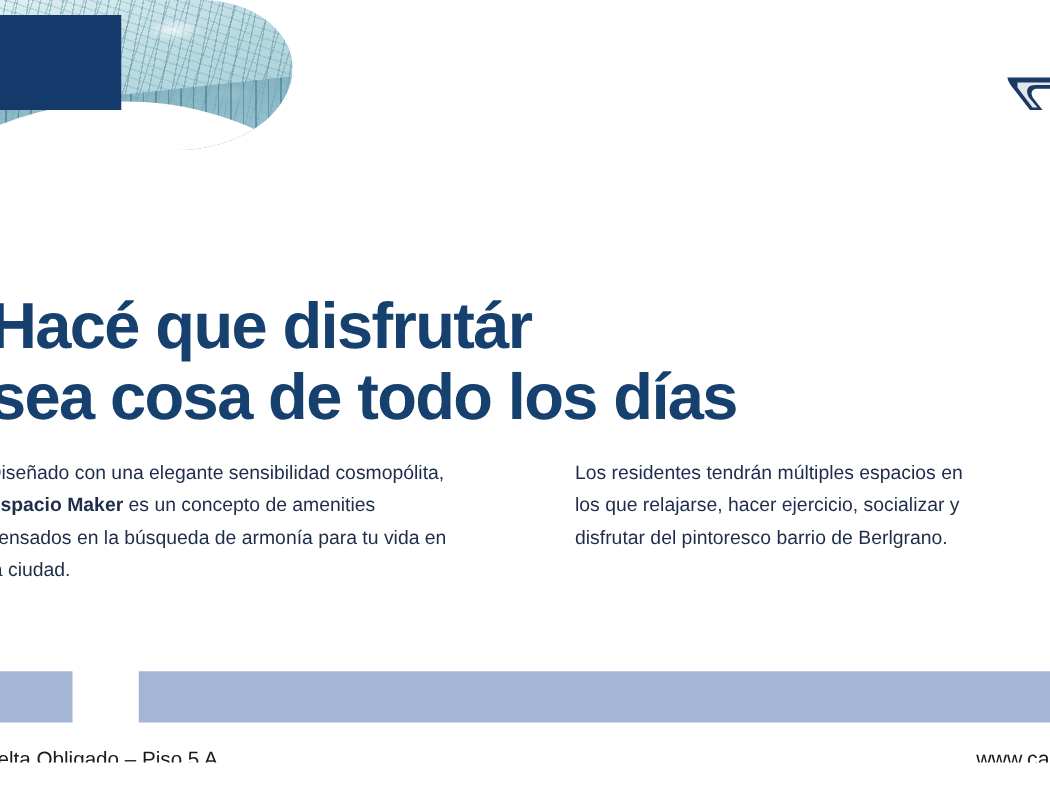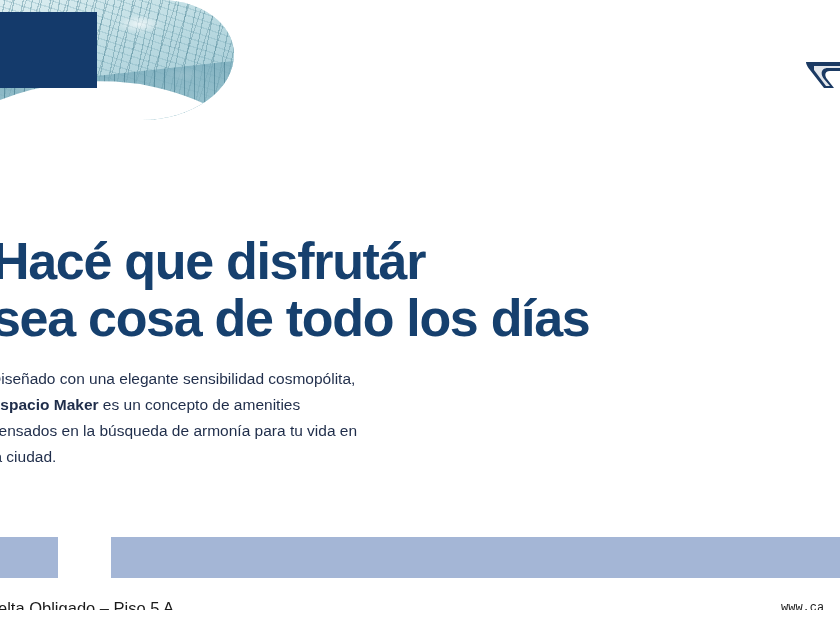--- a/index.html
+++ b/index.html
@@ -157,22 +157,22 @@
     font-family: "Liberation Sans", sans-serif;
     font-size: 16.5px;
     line-height: 22px;
     white-space: nowrap;
   }
   .footer-right {
     position: absolute;
     left: 781px;
     top: 597px;
     color: #1a1a1a;
-    font-family: Liberation Mono, monospace;
-    font-size: 12px;
+    font-family: Liberation Sans, sans-serif;
+    font-size: 17px;
     line-height: 22px;
     white-space: nowrap;
   }
 </style>
 </head>
 <body>
 
 <div id="slide">
 
   <div class="hero-deco">
@@ -188,20 +188,21 @@
       <path d="M2 4 L44 4 L44 13 L26 13 C21 13 20 17 23 21 L30 30 L20 30 L6 12 C2 7 2 4 2 4 Z" fill="#1b3a63"></path>
       <path d="M10 8 L40 8 L40 10 L24 10 C17 10 16 16 20 21 L26 28 L22 28 L10 12 Z" fill="#ffffff" opacity="0.88"></path>
     </svg>
   </div>
 
   <h1 class="headline"><span class="l1">Hacé que disfrutár</span><span class="l2">sea cosa de todo los días</span></h1>
 
   <div class="body-cols">
     <p class="col col-left"><span>Diseñado con una elegante sensibilidad cosmopólita, </span><b>Espacio Maker</b><span> es un concepto de amenities pensados en la búsqueda de armonía para tu vida en la ciudad.</span></p>
 
+    <p class="col col-right">Los residentes tendrán múltiples espacios en los que relajarse, hacer ejercicio, socializar y disfrutar del pintoresco barrio de Berlgrano.</p>
   </div>
 
   <div class="rule rule-short"></div>
   <div class="rule rule-long"></div>
 
   <div class="footer-left">elta Obligado – Piso 5 A</div>
   <div class="footer-right">www.ca</div>
 
 </div>
 

